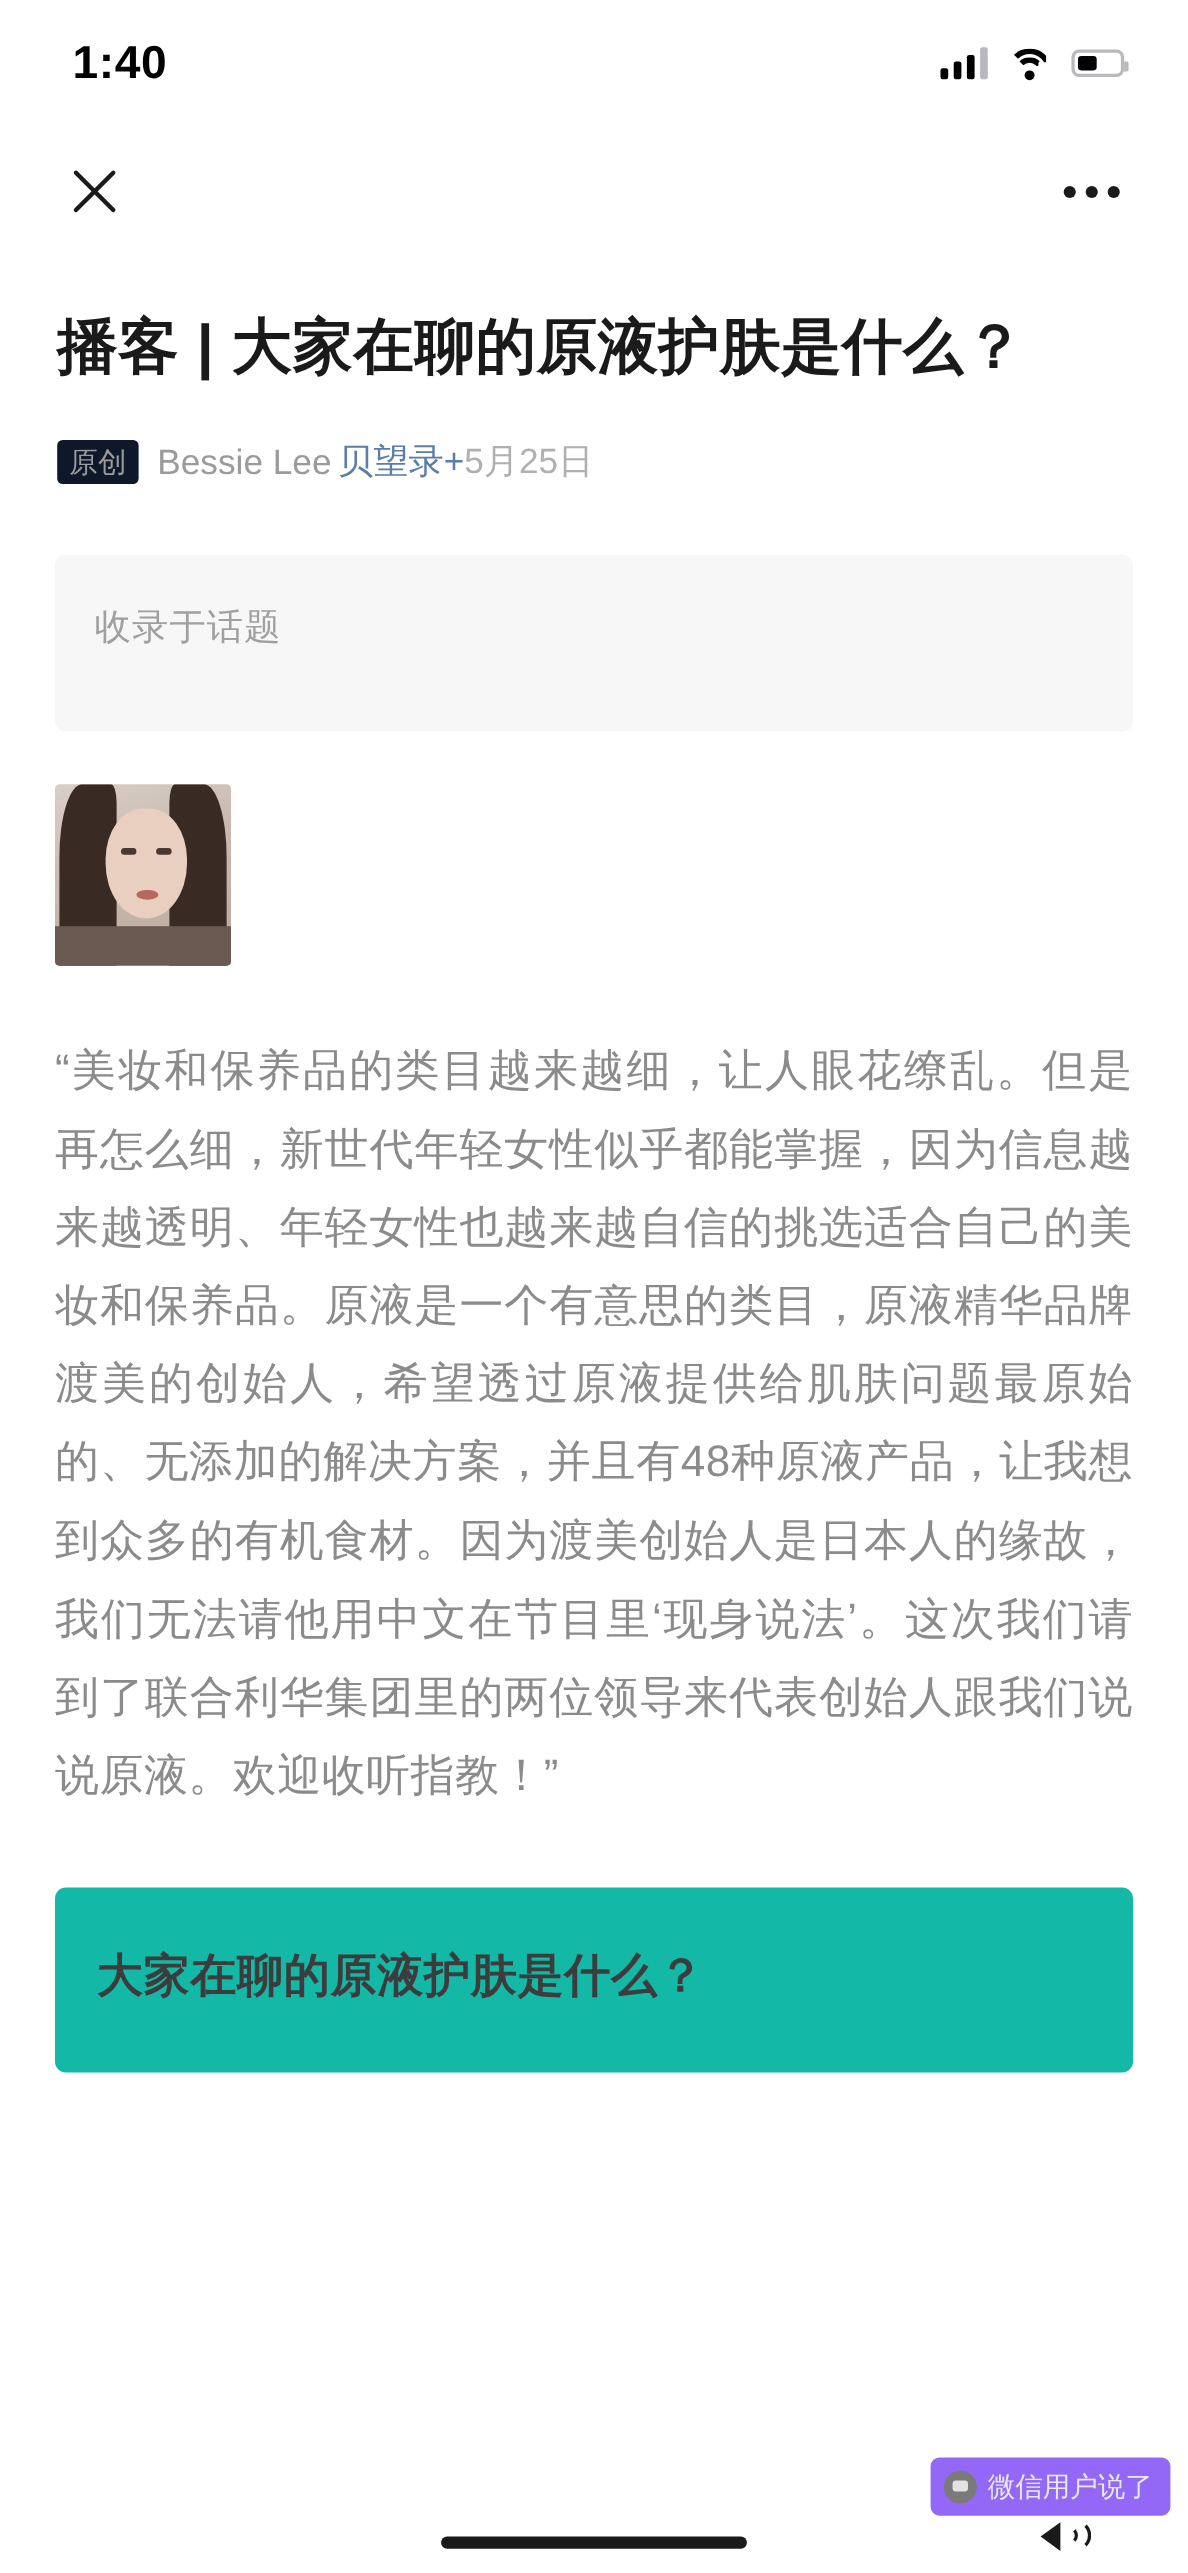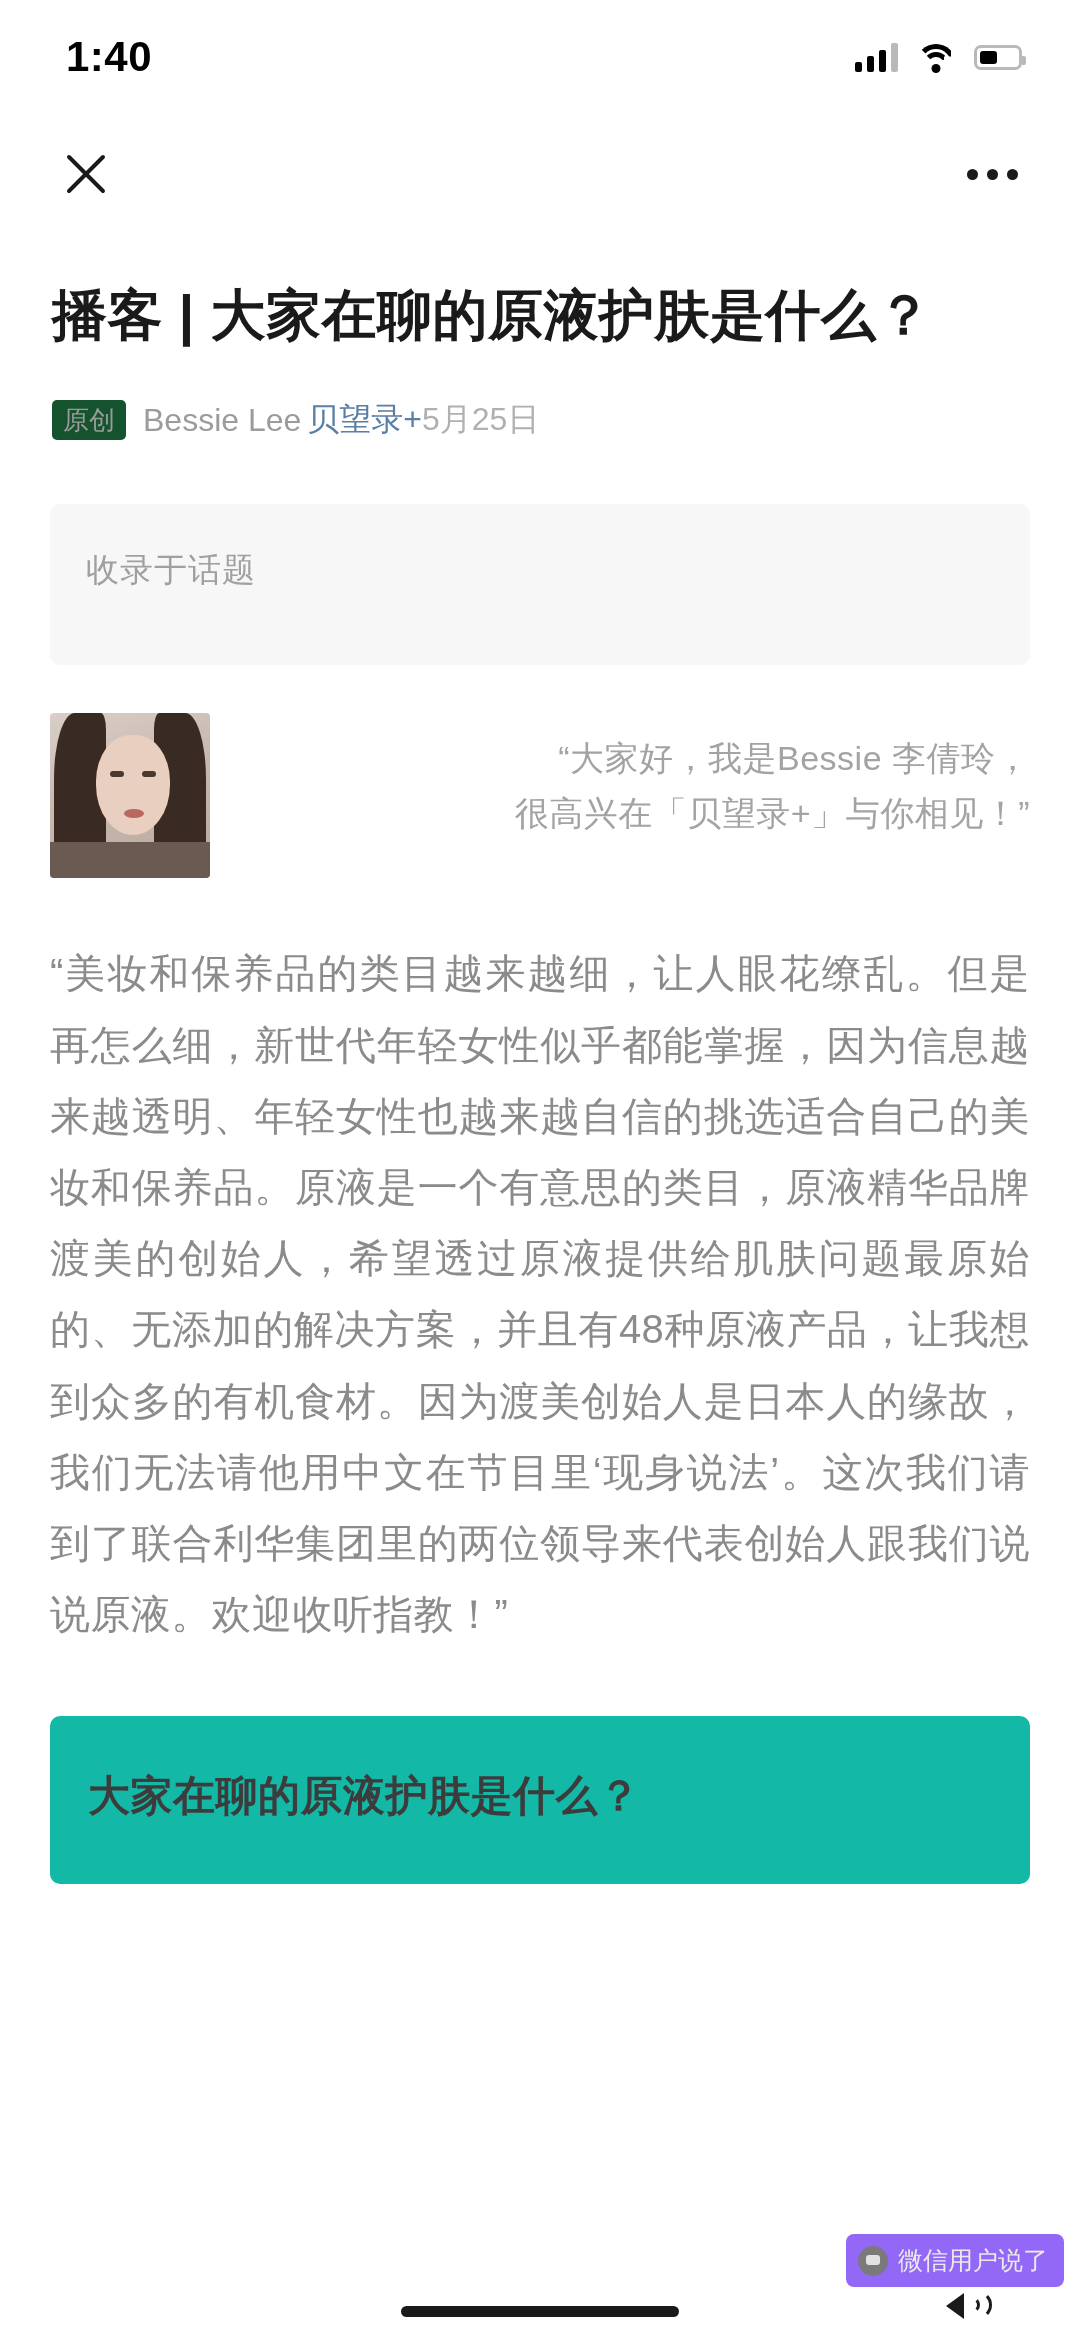--- a/index.html
+++ b/index.html
@@ -126,21 +126,21 @@
   .meta {
     display: flex;
     align-items: center;
     flex-wrap: wrap;
     gap: 0;
     margin-top: 48px;
     padding-left: 2px;
     font-size: 32px;
   }
   .badge-original {
-    background: #14532d;
+    background: #0f172a;
     color: #9b9b9b;
     font-size: 26px;
     padding: 7px 11px;
     border-radius: 5px;
     line-height: 1;
     margin-right: 17px;
   }
   .meta-author { color: #9b9b9b; margin-right: 6px; }
   .meta-account { color: #5b7ea6; }
   .meta-date { color: #b0b0b0; }
@@ -362,24 +362,20 @@
     <div class="intro">
       <div class="avatar">
         <span class="hair-l"></span>
         <span class="hair-r"></span>
         <span class="face"></span>
         <span class="eye-l"></span>
         <span class="eye-r"></span>
         <span class="lips"></span>
         <span class="shoulder"></span>
       </div>
-      <div class="intro-quote">
-        <div>“大家好，我是Bessie 李倩玲，</div>
-        <div>很高兴在「贝望录+」与你相见！”</div>
-      </div>
     </div>
 
     <p class="body-text">“美妆和保养品的类目越来越细，让人眼花缭乱。但是再怎么细，新世代年轻女性似乎都能掌握，因为信息越来越透明、年轻女性也越来越自信的挑选适合自己的美妆和保养品。原液是一个有意思的类目，原液精华品牌渡美的创始人，希望透过原液提供给肌肤问题最原始的、无添加的解决方案，并且有48种原液产品，让我想到众多的有机食材。因为渡美创始人是日本人的缘故，我们无法请他用中文在节目里‘现身说法’。这次我们请到了联合利华集团里的两位领导来代表创始人跟我们说说原液。欢迎收听指教！”</p>
 
     <div class="bottom-card">
       <div class="bottom-card-title">大家在聊的原液护肤是什么？</div>
     </div>
 
   </div>
 

